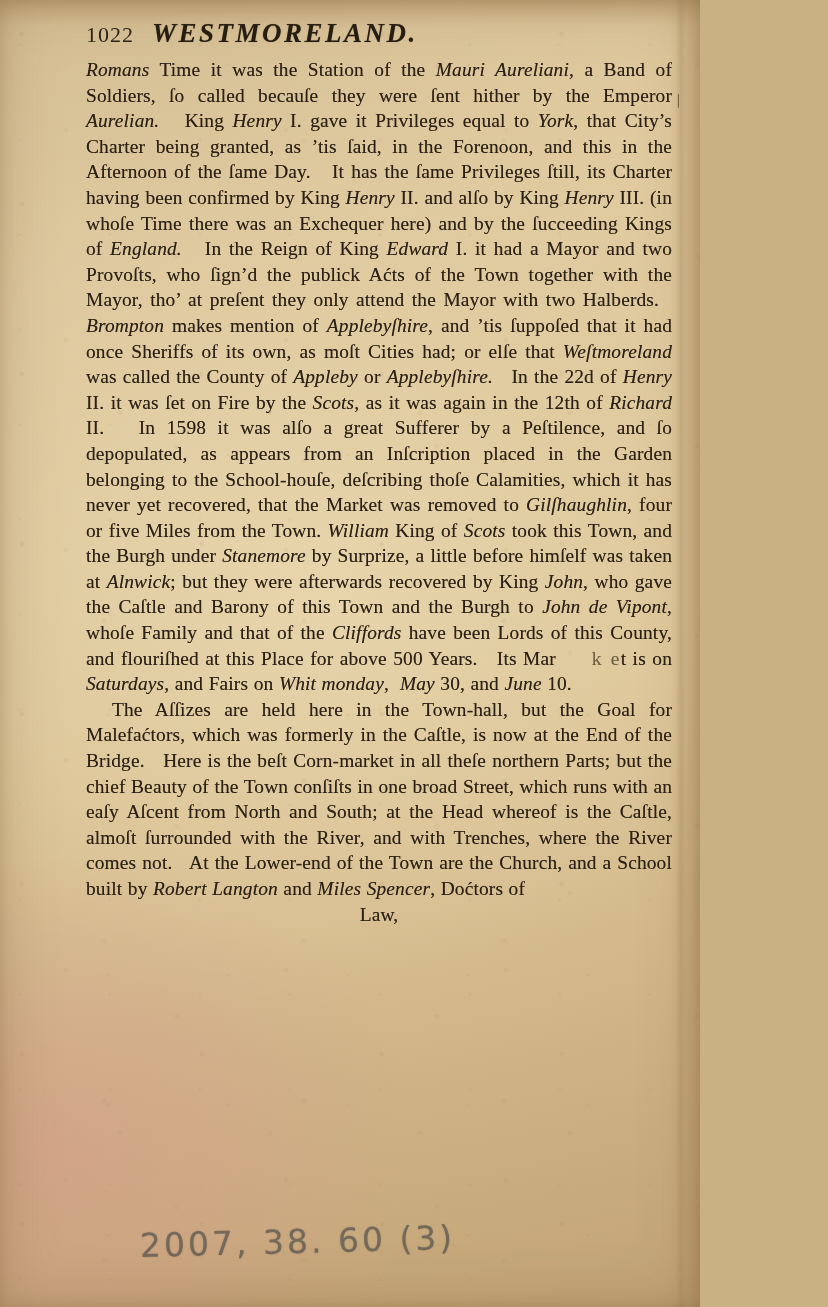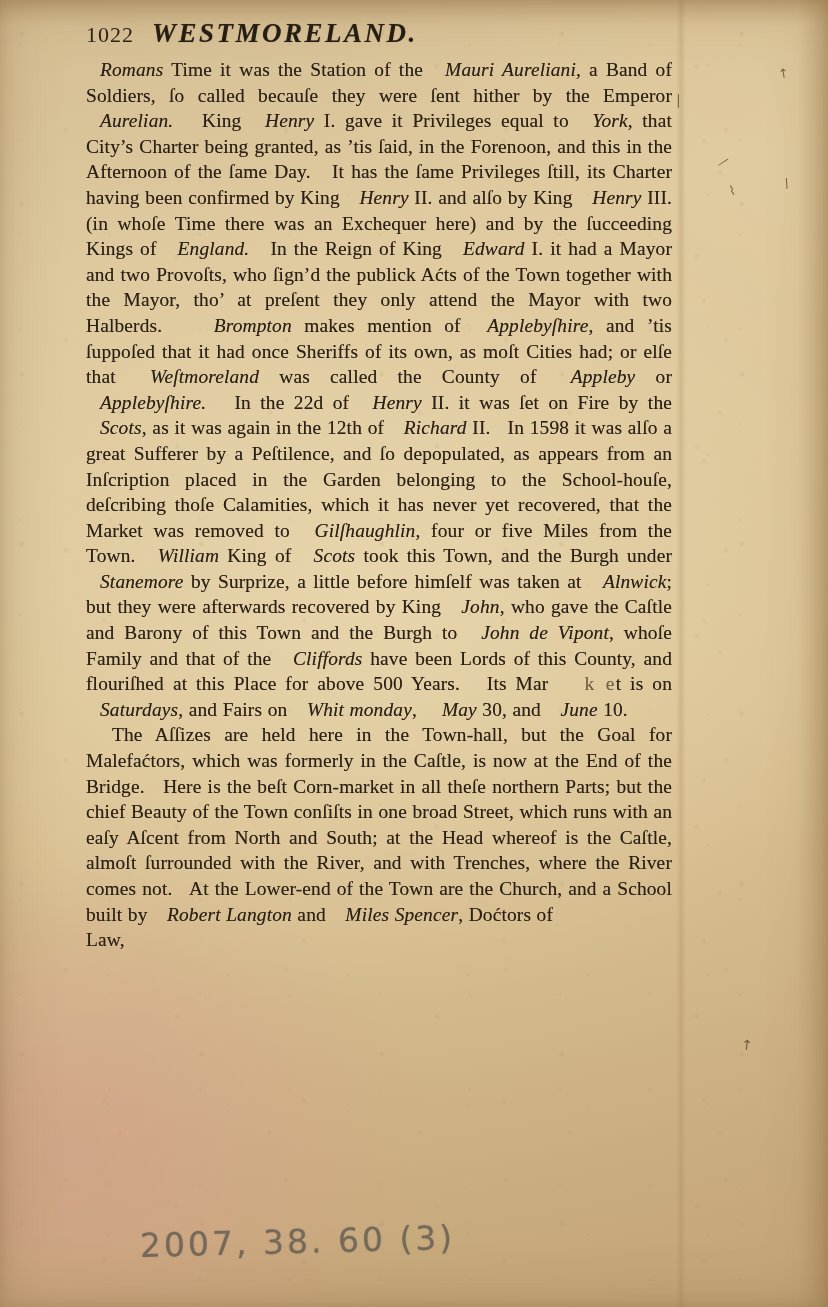--- a/index.html
+++ b/index.html
@@ -10,21 +10,21 @@
     width: 828px;
     height: 1307px;
     overflow: hidden;
     font-family: "Liberation Serif", serif;
     background: #c9b183;
   }
 
   
   #page {
     position: relative;
-    width: 828px;
+    width: 700px;
     height: 1307px;
     overflow: hidden;
     background:
       radial-gradient(ellipse 520px 420px at 8% 88%, rgba(214,156,140,0.55) 0%, rgba(214,156,140,0.0) 70%),
       radial-gradient(ellipse 640px 520px at 92% 12%, rgba(226,204,160,0.65) 0%, rgba(226,204,160,0.0) 72%),
       radial-gradient(ellipse 900px 700px at 45% 45%, rgba(233,215,175,0.85) 0%, rgba(214,190,146,0.35) 60%, rgba(196,166,120,0.25) 100%),
       linear-gradient(170deg, #d9c49a 0%, #e2cda4 20%, #dcc596 55%, #cdb183 80%, #c3a477 100%);
   }
 
   
@@ -107,24 +107,23 @@
     text-shadow: 0 0 0.6px rgba(70,50,28,0.55);
   }
   .body-text p {
     margin: 0;
   }
   .para-indent {
     text-indent: 26px;
   }
   .body-text i {
     font-style: italic;
-    margin-left: 14px;
   }
   .closing-line {
-    text-align: left;
+    text-align: center;
     margin-top: 0;
   }
 
   
   .worn {
     color: #4a3a27;
     opacity: 0.72;
     letter-spacing: 1.4px;
     margin-left: 36px;
   }

